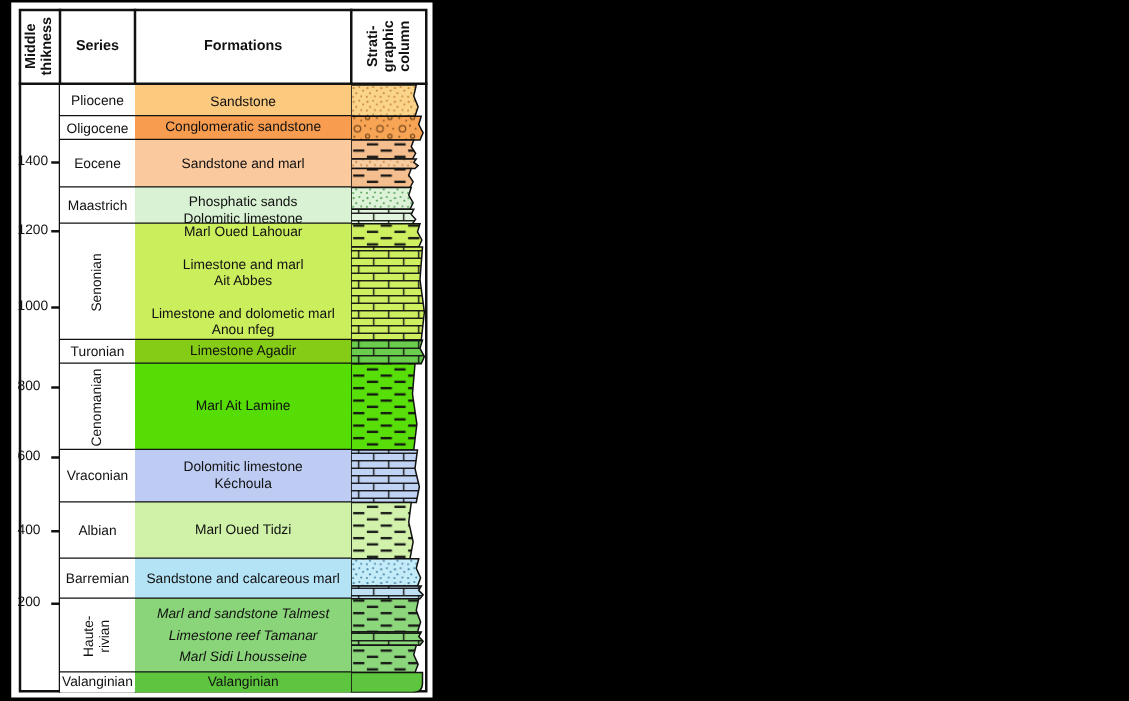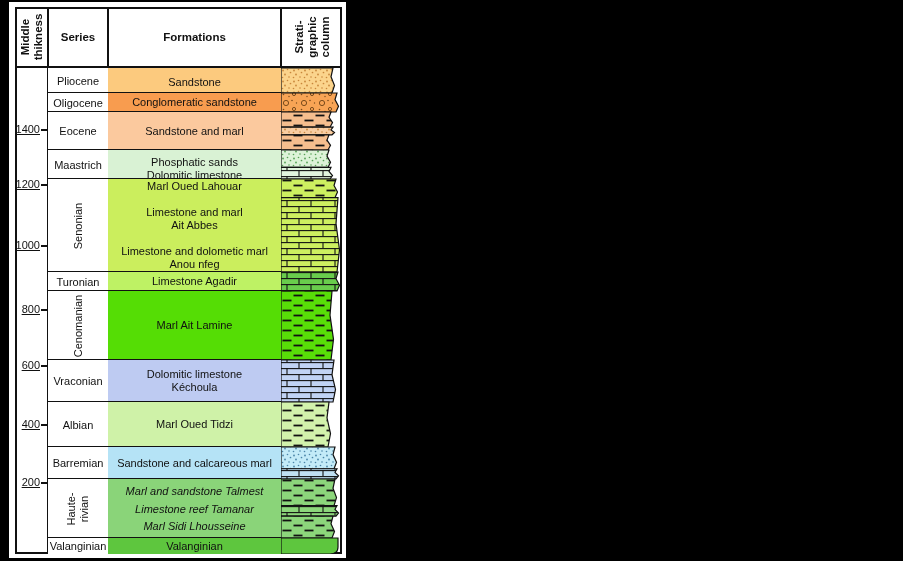--- a/index.html
+++ b/index.html
@@ -12,21 +12,21 @@
   .hdr{font-weight:bold;font-size:11.5px;line-height:13px;}
   .series-cell{font-size:11px;background:#fff;}
   .formation-cell{font-size:11px;flex-direction:column;}
   .fline{line-height:13px;min-height:13px;width:100%;}
   .gap{height:13px;}
   .spread{justify-content:space-evenly;}
   .spread .fline{min-height:0;line-height:12px;font-style:italic;}
   .rot{position:absolute;left:50%;top:50%;transform:translate(-50%,-50%) rotate(-90deg);
        white-space:nowrap;text-align:center;line-height:13px;}
   .series-rot{font-size:11px;}
-  .tick-label{position:absolute;font-size:11px;text-align:right;text-decoration:underline;}
+  .tick-label{position:absolute;font-size:11px;}
   .tick-dash{position:absolute;background:#111;}
   svg{display:block;}
 </style>
 </head>
 <body>
 
 <div class="stage" id="stage">
   <div class="panel"></div>
   <div class="frame"></div>
 
@@ -109,21 +109,21 @@
       <div class="fline">Limestone and marl</div>
       <div class="fline">Ait Abbes</div>
       <div class="fline gap"></div>
       <div class="fline">Limestone and dolometic marl</div>
       <div class="fline">Anou nfeg</div>
     </div>
     <div class="hline" style="left: 48px; top: 271px; width: 233px; height: 1.5px;"></div>
     <div class="cell series-cell" style="left: 48px; top: 272px; width: 60px; height: 19px;">
       <span>Turonian</span>
     </div>
-    <div class="cell formation-cell" style="left: 108px; top: 272px; width: 173px; height: 19px; background: #bef264;">
+    <div class="cell formation-cell" style="left: 108px; top: 272px; width: 173px; height: 19px; background: #84cc16;">
       <div class="fline">Limestone Agadir</div>
     </div>
     <div class="hline" style="left: 48px; top: 290px; width: 233px; height: 1.5px;"></div>
     <div class="cell series-cell" style="left: 48px; top: 291px; width: 60px; height: 69px;">
       <div class="rot series-rot">
         <div>Cenomanian</div>
       </div>
     </div>
     <div class="cell formation-cell" style="left: 108px; top: 291px; width: 173px; height: 69px; background: rgb(85, 221, 5);">
       <div class="fline">Marl Ait Lamine</div>

